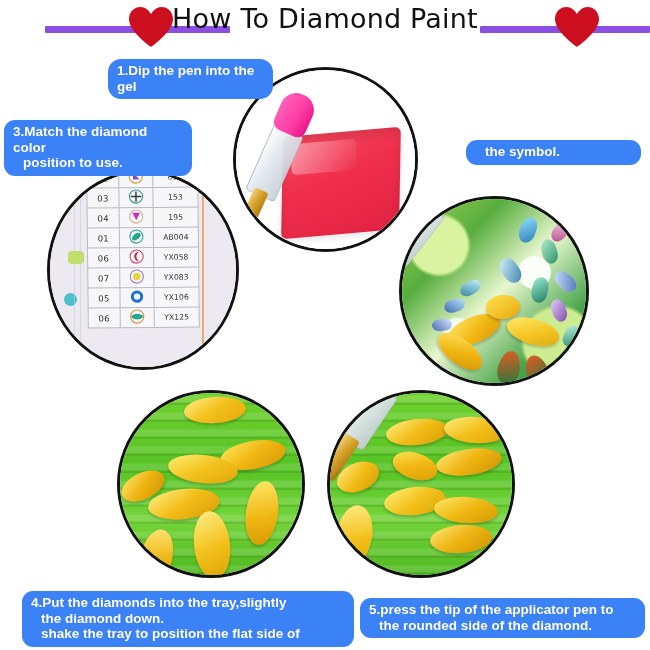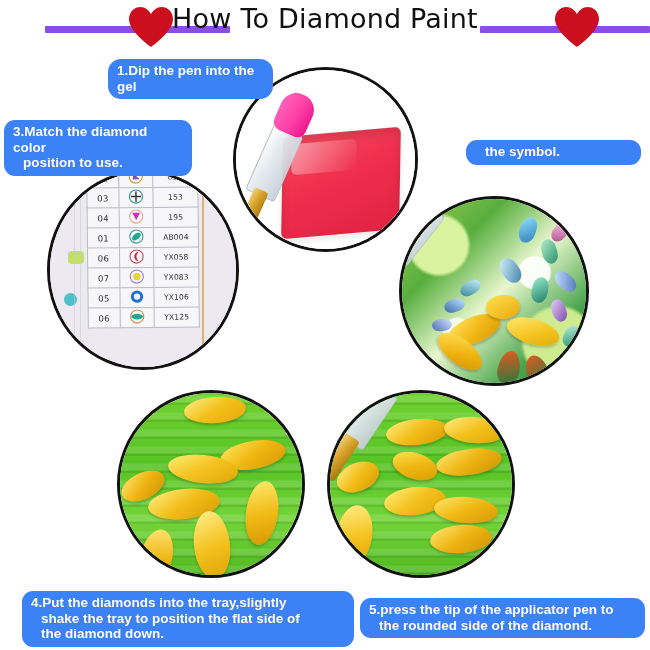--- a/index.html
+++ b/index.html
@@ -287,16 +287,16 @@
       <div class="pen pen5">
         <div class="body"></div>
           <div class="tip"></div>
       </div>
     </div>
   </div>
 
   <div class="label l1"><span style="display: block;">1.Dip the pen into the gel</span></div>
   <div class="label l2"><span class="ind">the symbol.</span></div>
   <div class="label l3"><span style="display: block;">3.Match the diamond color</span><span class="ind">position to use.</span></div>
-  <div class="label l4"><span style="display: block;">4.Put the diamonds into the tray,slightly</span><span class="ind">shake the tray to position the flat side of</span><span class="ind">the diamond down.</span></div>
+  <div class="label l4"><span style="display: block;">4.Put the diamonds into the tray,slightly</span><span class="ind">the diamond down.</span><span class="ind">shake the tray to position the flat side of</span></div>
   <div class="label l5"><span style="display: block;">5.press the tip of the applicator pen to</span><span class="ind">the rounded side of the diamond.</span></div>
 
 </div>
 
 </body></html>

